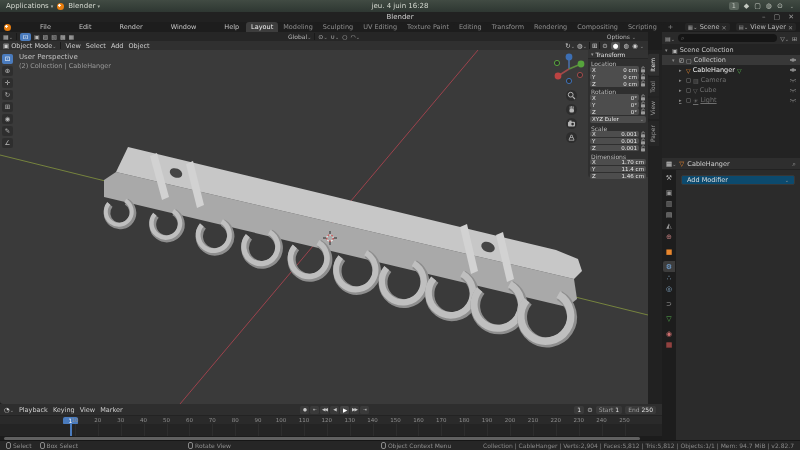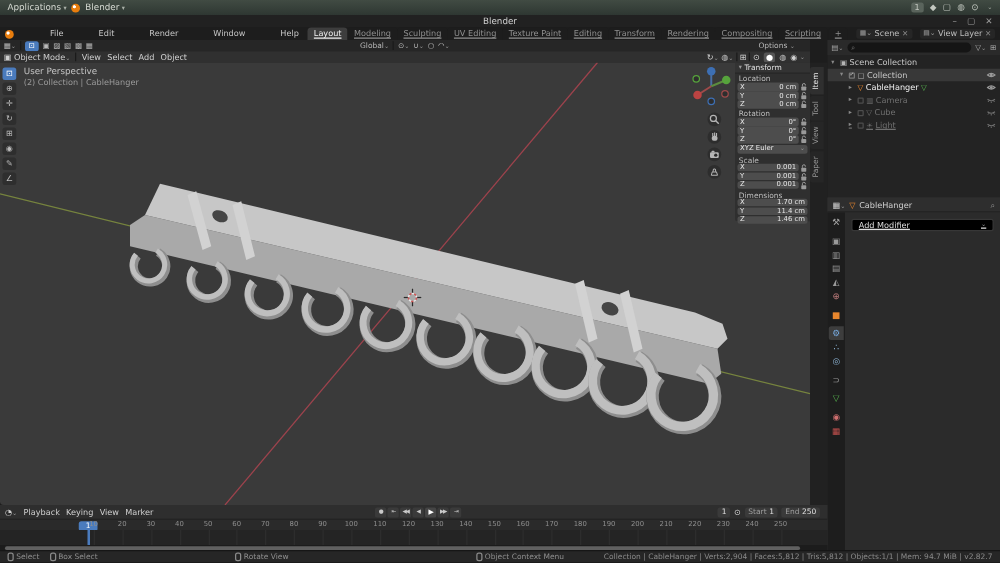--- a/index.html
+++ b/index.html
@@ -19,21 +19,21 @@
   #tray { margin-left:auto; display:flex; align-items:center; gap:5px; color:#c3c8c0; }
   .tray-badge { background:#5a645c; border-radius:2px; padding:0 3px; font-size:6.5px; }
   #win-bar { position:absolute; left:0; top:12px; width:800px; height:10px; background:#212121;
     display:flex; align-items:center; justify-content:center; color:#cfcfcf; font-size:7px; }
   #win-controls { position:absolute; right:6px; top:0; height:10px; display:flex; gap:8px; align-items:center; color:#9a9a9a; font-size:7px; }
   
   #topbar { position:absolute; left:0; top:22px; width:800px; height:10px; background:#1d1d1d;
     display:flex; align-items:center; gap:1px; padding:0 4px; font-size:6.5px; color:#c4c4c4; }
   #topbar .menu-item { padding:0 0;margin-left:28px; }
   #ws-tabs { display:flex; margin-left:6px; }
-  .ws-tab { padding:0 5px; height:10px; line-height:10px; color:#8f8f8f; background:#1d1d1d; border-radius:3px 3px 0 0;text-decoration:underline; }
+  .ws-tab { padding:0 5px; height:10px; line-height:10px; color:#8f8f8f; background:#1d1d1d; border-radius:3px 3px 0 0; }
   .ws-tab.active { background:#3d3d3d; color:#efefef; }
   #scene-selectors { margin-left:auto; display:flex; gap:6px; align-items:center; color:#bdbdbd; }
   .sel-w { display:flex; align-items:center; gap:2px; background:#262626; border-radius:2px; padding:0 3px; height:8px; }
   .sel-w .x { color:#8a8a8a; font-size:6px; }
   .mini { font-size:5.5px; color:#9a9a9a; }
   
   #row-a { position:absolute; left:0; top:32px; width:648px; height:9px; background:#262626;
     display:flex; align-items:center; gap:3px; padding:0 3px; font-size:6px; color:#b9b9b9; }
   #row-b { position:absolute; left:0; top:41px; width:648px; height:9px; background:#303030;
     display:flex; align-items:center; gap:4px; padding:0 3px; font-size:6.5px; color:#cfcfcf; }
@@ -84,22 +84,22 @@
   .cbx { width:5px; height:5px; border:1px solid #777; border-radius:1px; display:inline-flex; align-items:center; justify-content:center; font-size:4.5px; color:#ddd; }
   .cbx.off { border-color:#4d4d4d; }
   
   #props { position:absolute; left:0; top:126px; width:138px; height:282px; background:#2b2b2b; }
   #props-header { height:12px; background:#2e2e2e; display:flex; align-items:center; gap:3px; padding:0 4px; font-size:6.5px; color:#cfcfcf; border-bottom:1px solid #222; }
   #prop-tabs { position:absolute; left:0; top:12px; width:14px; bottom:0; background:#1d1d1d; display:flex; flex-direction:column; align-items:center; padding-top:2px; }
   .ptab { width:12px; height:11px; display:flex; align-items:center; justify-content:center; font-size:7px; }
   .ptab.active { background:#3d3d3d; border-radius:2px 0 0 2px; }
   .ptab.gapafter { margin-bottom:4px; }
   #props-content { position:absolute; left:14px; right:0; top:12px; bottom:0; background:#2b2b2b; }
-  #add-modifier { margin:5px 5px 0; height:10px; background:#000000; border:1px solid #373737; border-radius:2px;
-    display:flex; align-items:center; padding:0 5px; color:#dddddd; font-size:6.5px;text-decoration:underline; }
+  #add-modifier { margin:5px 5px 0; height:10px; background:#0c4a6e; border:1px solid #373737; border-radius:2px;
+    display:flex; align-items:center; padding:0 5px; color:#dddddd; font-size:6.5px; }
   #add-modifier .dd { margin-left:auto; }
   .dd { font-size:5px; color:#9a9a9a; }
   
   #timeline { position:absolute; left:0; top:404px; width:662px; height:36px; background:#2e2e2e; }
   #tl-header { position:relative; height:11px; display:flex; align-items:center; gap:5px; padding:0 4px; font-size:6.5px; color:#cfcfcf; }
   #tl-transport { position:absolute; left:300px; display:flex; gap:1px; }
   .tbtn { min-width:9px; height:8px; background:#3a3a3a; border-radius:1.5px; color:#c9c9c9; font-size:4.5px;
     display:flex; align-items:center; justify-content:center; letter-spacing:-1px; padding:0 1px; }
   .tbtn.play { color:#fff; background:#454545; font-size:5.5px; }
   #tl-fields { position:absolute; right:6px; display:flex; gap:3px; align-items:center; }
@@ -124,20 +124,21 @@
 </style>
 </head>
 <body>
 
 <div class="app">
 
   <div id="desktop-bar">
     <span><span>Applications</span><span class="dd">▾</span></span>
     <span class="blender-dot"></span>
     <span><span>Blender</span><span class="dd">▾</span></span>
+    <span id="clock">jeu. 4 juin 16:28</span>
     <div id="tray">
       <span class="tray-badge">1</span>
       <span>◆</span>
       <span>▢</span>
       <span>◍</span>
       <span>⊙</span>
       <span class="dd">⌄</span>
     </div>
   </div>
 

